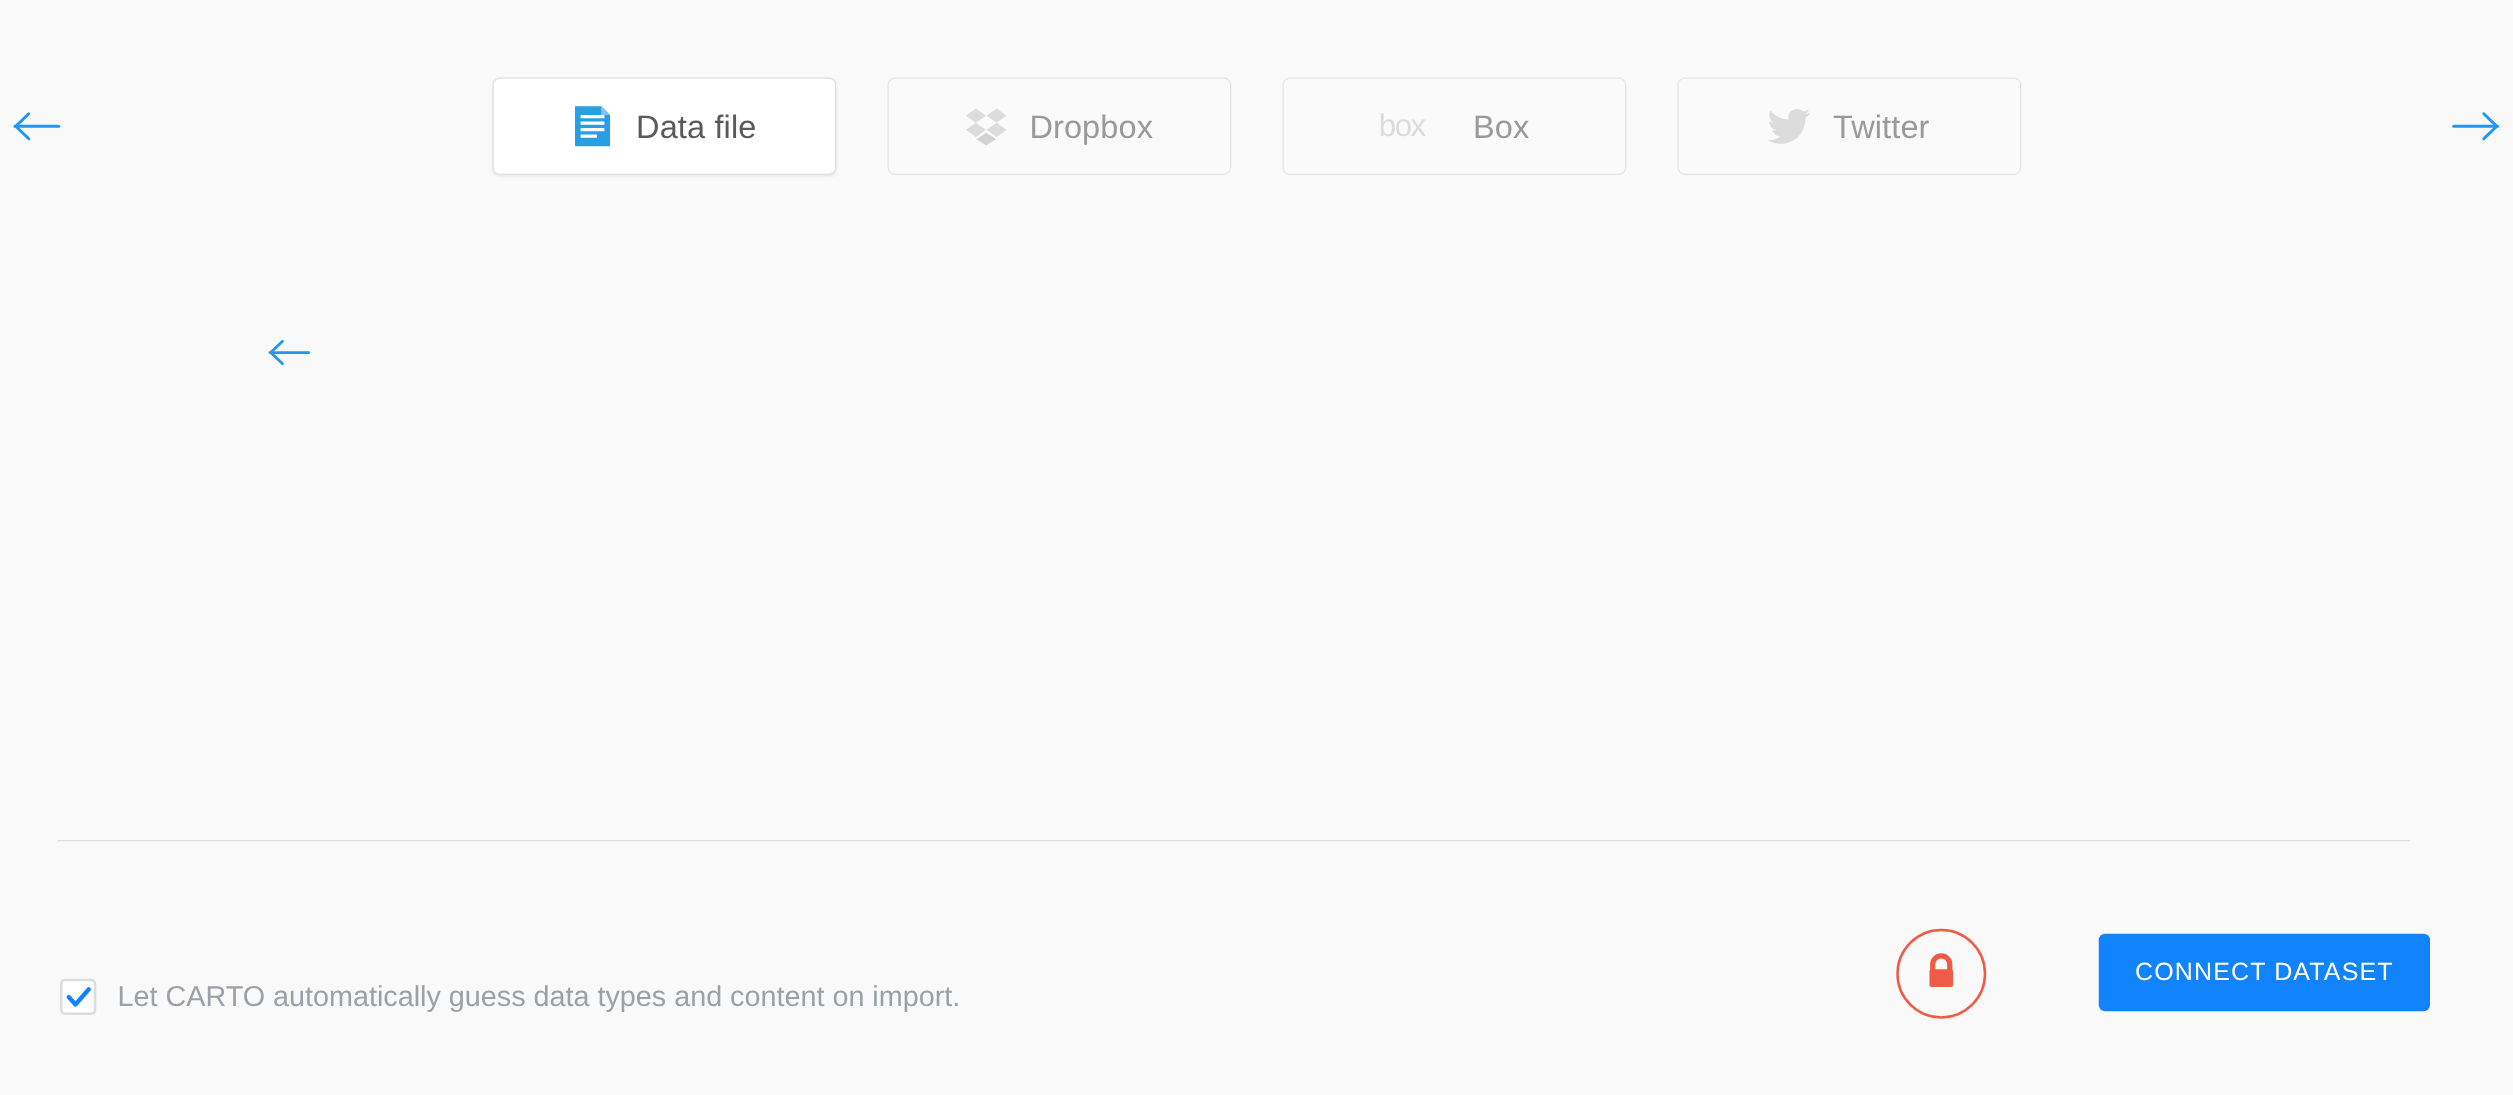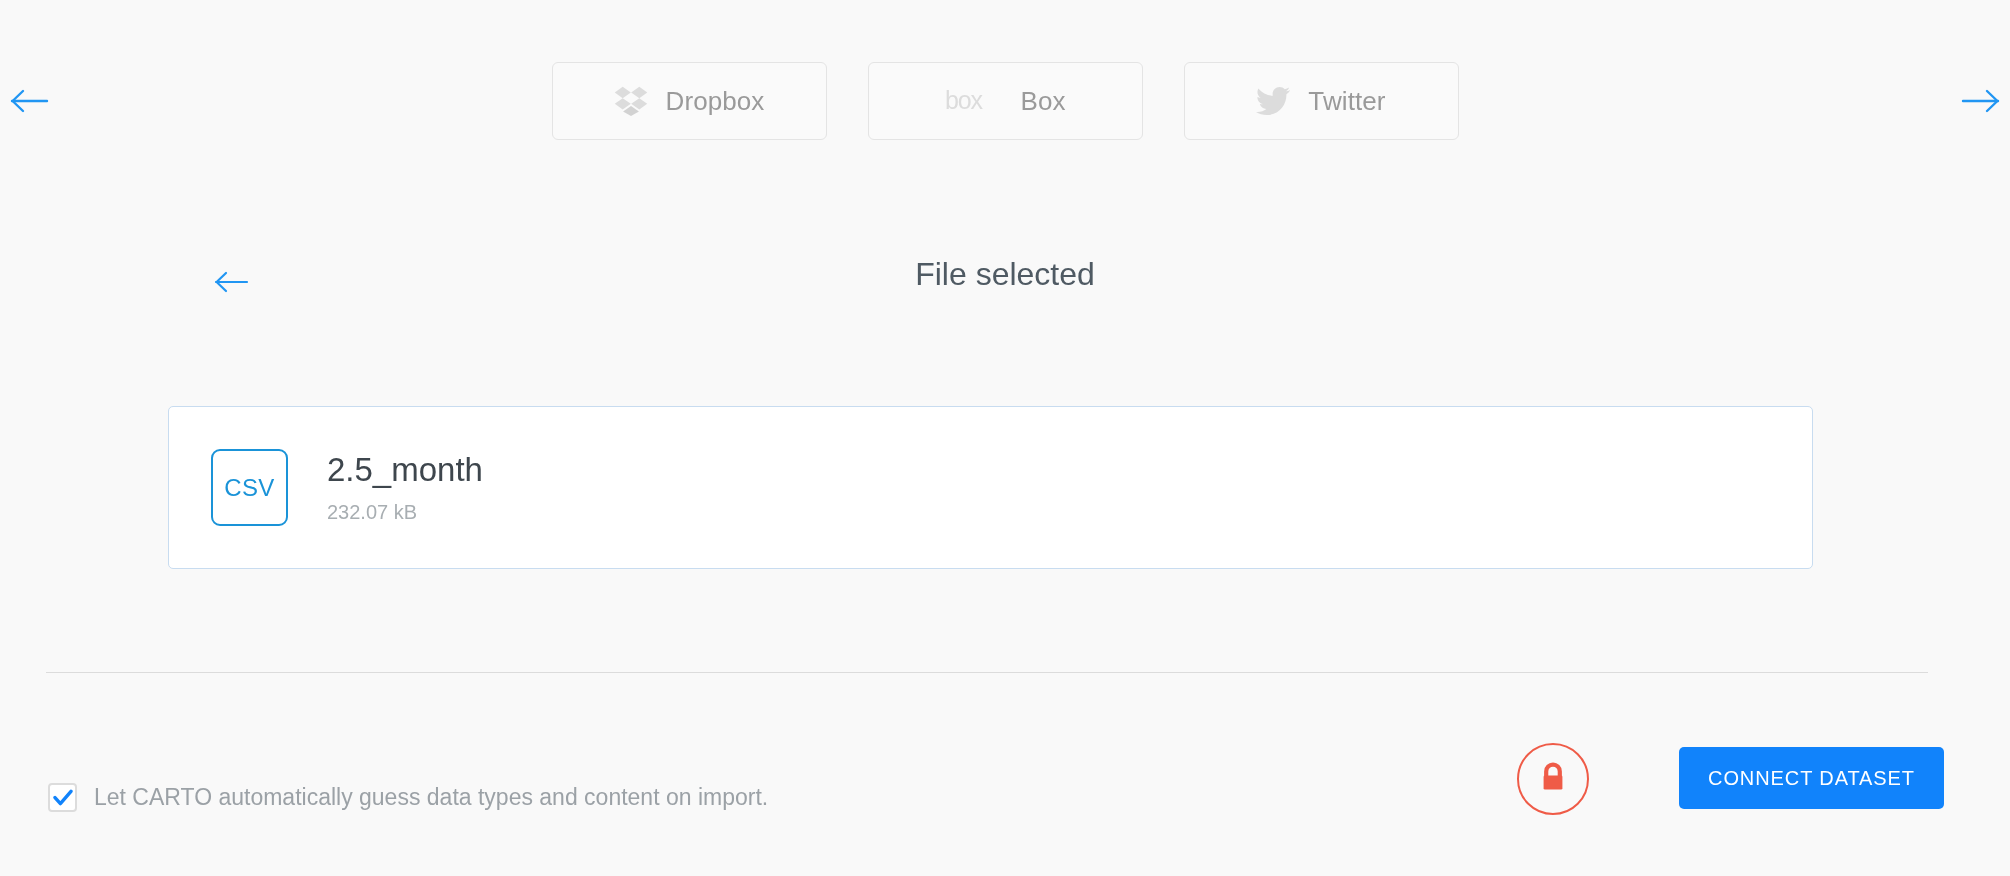--- a/index.html
+++ b/index.html
@@ -274,20 +274,33 @@
       <span>
         <svg width="40" height="26" viewBox="0 0 40 26">
           <path d="M2 13 H37" stroke="#2196f3" stroke-width="2.4" fill="none" stroke-linecap="round"></path>
           <path d="M13 3 L2.6 13 L13 23" stroke="#2196f3" stroke-width="2.4" fill="none" stroke-linecap="round" stroke-linejoin="round"></path>
         </svg>
       </span>
     </div>
 
     <div class="tabs-scroll">
 
+      <div class="tab active">
+        <span class="tab-icon">
+          <svg width="32" height="34" viewBox="0 0 32 34">
+            <path d="M2 1 H23 L30 8 V33 H2 Z" fill="#26a0e0"></path>
+            <path d="M23 1 L30 8 H23 Z" fill="#7fc6ee"></path>
+            <rect x="6.5" y="8" width="19" height="2.6" fill="#ffffff"></rect>
+            <rect x="6.5" y="13.2" width="19" height="2.6" fill="#ffffff"></rect>
+            <rect x="6.5" y="18.4" width="19" height="2.6" fill="#ffffff"></rect>
+            <rect x="6.5" y="23.6" width="13" height="2.6" fill="#ffffff"></rect>
+          </svg>
+        </span>
+        <span class="tab-label">Data file</span>
+      </div>
 
 
       <div class="tab">
         <span class="tab-icon">
           <svg width="36" height="32" viewBox="0 0 36 32">
             <path d="M9.2 1 L0.8 7 L9.2 13 L17.8 7 Z" fill="#dcdcdc"></path>
             <path d="M26.8 1 L35.2 7 L26.8 13 L18.2 7 Z" fill="#dcdcdc"></path>
             <path d="M0.8 19 L9.2 13 L17.8 19 L9.2 25 Z" fill="#dcdcdc"></path>
             <path d="M26.8 13 L35.2 19 L26.8 25 L18.2 19 Z" fill="#dcdcdc"></path>
             <path d="M9.6 27 L18 21.4 L26.4 27 L18 32 Z" fill="#d2d2d2"></path>
@@ -336,33 +349,23 @@
     <div class="back-arrow">
       <span>
         <svg width="36" height="24" viewBox="0 0 36 24">
           <path d="M2 12 H33" stroke="#2196f3" stroke-width="2.2" fill="none" stroke-linecap="round"></path>
           <path d="M12 3 L2.6 12 L12 21" stroke="#2196f3" stroke-width="2.2" fill="none" stroke-linecap="round" stroke-linejoin="round"></path>
         </svg>
       </span>
     </div>
 
     <div class="head-text">
-      <div class="head-title">File selected</div>
     </div>
   </div>
 
-  <div class="file-card">
-    <div class="csv-badge">
-      <span class="csv-badge-text">CSV</span>
-    </div>
-    <div class="file-meta">
-      <div class="file-name">2.5_month</div>
-      <div class="file-size">232.07 kB</div>
-    </div>
-  </div>
 
   <div class="divider"></div>
 
   <div class="footer">
 
     <div class="guess-option">
       <span class="checkbox">
         <span>
           <svg width="20" height="18" viewBox="0 0 20 18">
             <path d="M2 8.6 L7.4 14.6 L18 2.4" stroke="#1183fb" stroke-width="3.4" fill="none" stroke-linecap="round" stroke-linejoin="round"></path>

